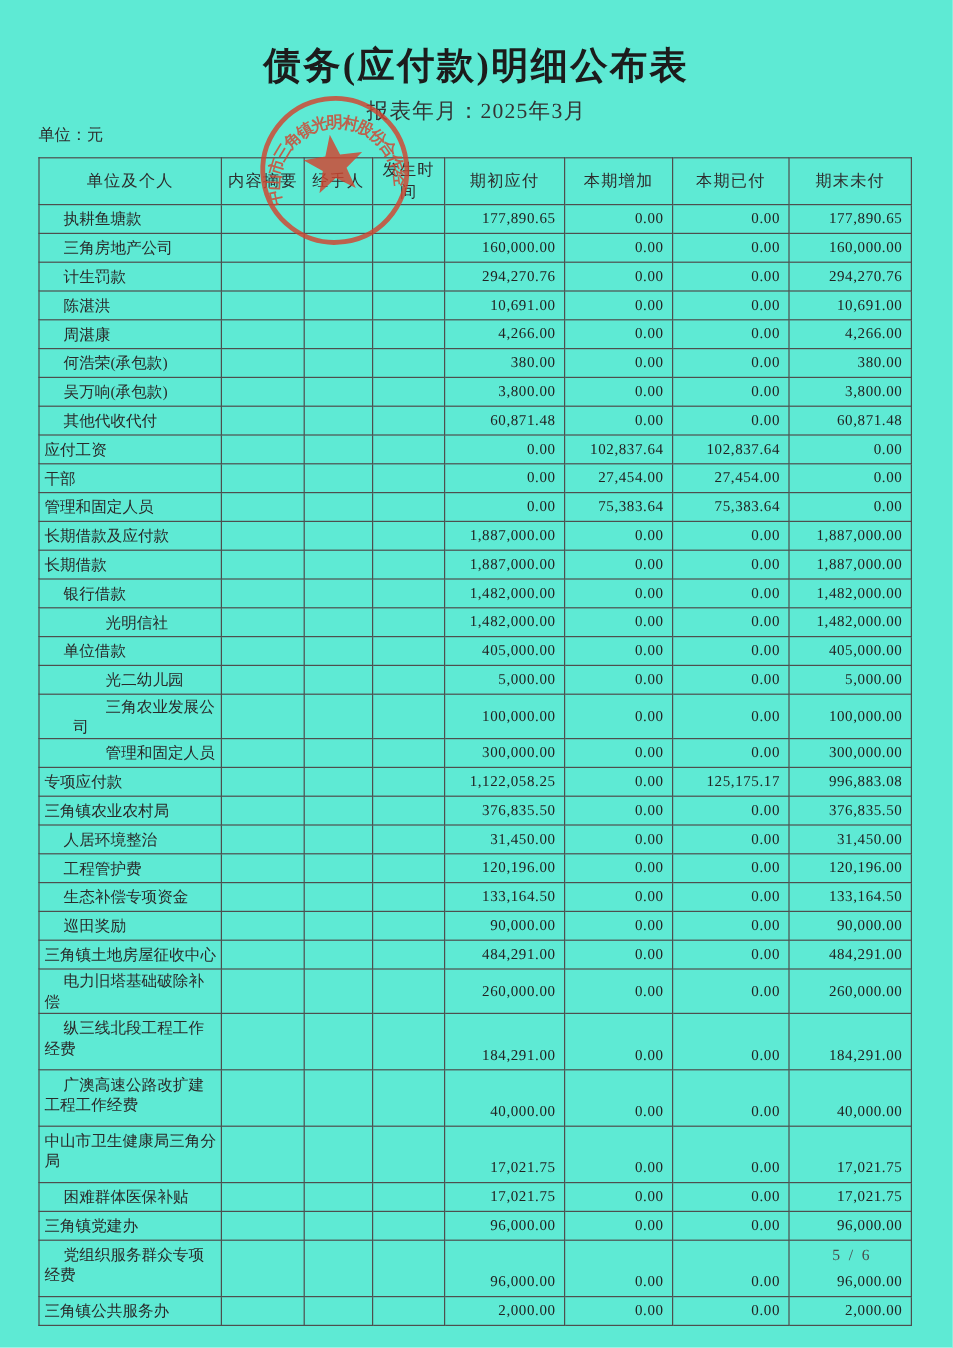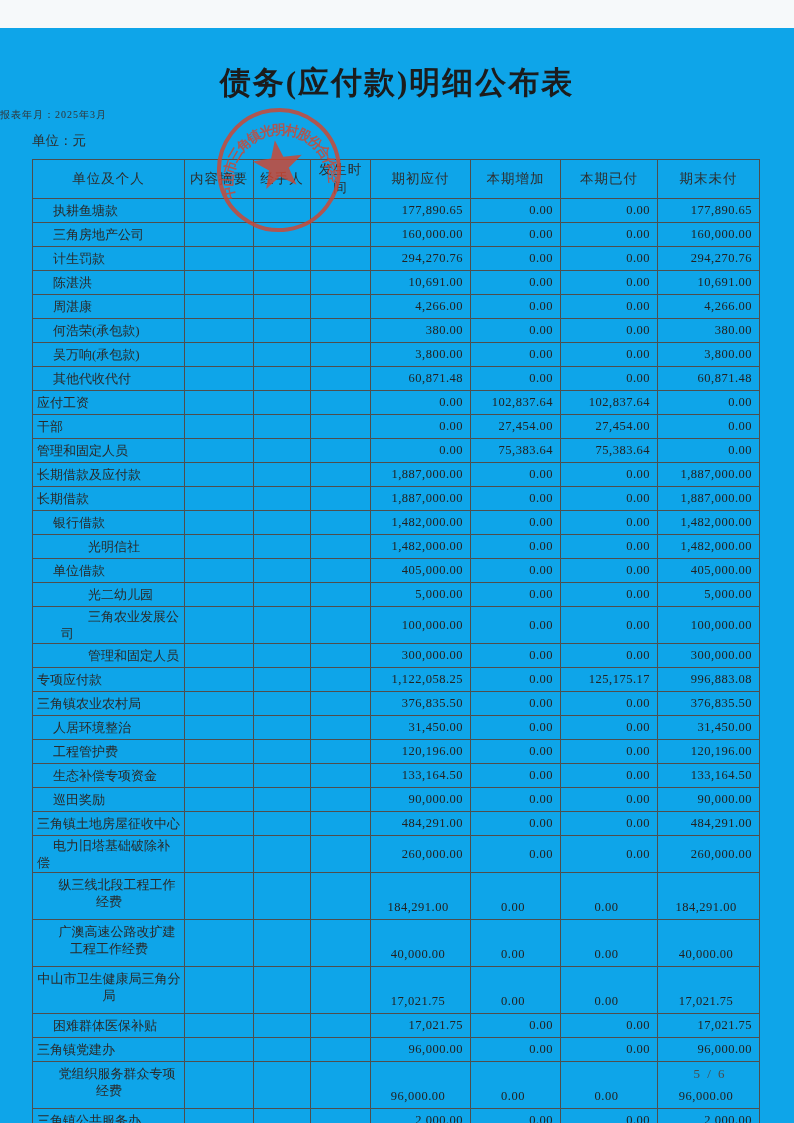--- a/index.html
+++ b/index.html
@@ -4,31 +4,31 @@
 <style>
   html,body{margin:0;padding:0;}
   body{
     width:794px;height:1123px;
     background:#f6f9fa;
     font-family:"Liberation Serif","DejaVu Serif",serif;
     color:#303030;
     position:relative;
     overflow:hidden;
   }
-  .page{position:absolute;inset:0;background:#0ea5e9;margin-top:28px;}
+  .page{position:absolute;inset:0;background:#5eead4;}
 
   .title{
     position:absolute;top:34px;left:0;width:100%;
     text-align:center;
     font-size:31px;font-weight:bold;color:#1c1c1c;
     letter-spacing:2px;
   }
   .subtitle{
     position:absolute;top:80px;left:0;width:100%;
-    font-size:10px;color:#333;
+    text-align:center;font-size:18px;color:#333;
     letter-spacing:1px;
   }
   .meta{
     position:absolute;top:104px;left:32px;right:34px;
     display:flex;justify-content:space-between;
     font-size:13.5px;color:#2e2e2e;
   }
   .meta-left .gap{display:inline-block;width:18px;}
 
   table.debt{
@@ -62,21 +62,21 @@
     font-size:12.5px;
     text-align:right;
     padding:1px 7px 1px 2px;
     color:#222;
     letter-spacing:0.5px;
     vertical-align:middle;
     white-space:nowrap;
   }
   td.blank{background:transparent;}
   tr.single td{height:21px;}
-  tr.tall td{height:41px;text-align:center;}
+  tr.tall td{height:41px;}
   tr.tall td.name{vertical-align:top;padding-top:3px;}
   tr.tall td.num{vertical-align:bottom;padding-bottom:4px;}
 
   .stamp{
     position:absolute;top:74px;left:211px;
     width:136px;height:136px;
     opacity:0.82;
     transform:rotate(-8deg);
     pointer-events:none;
   }

